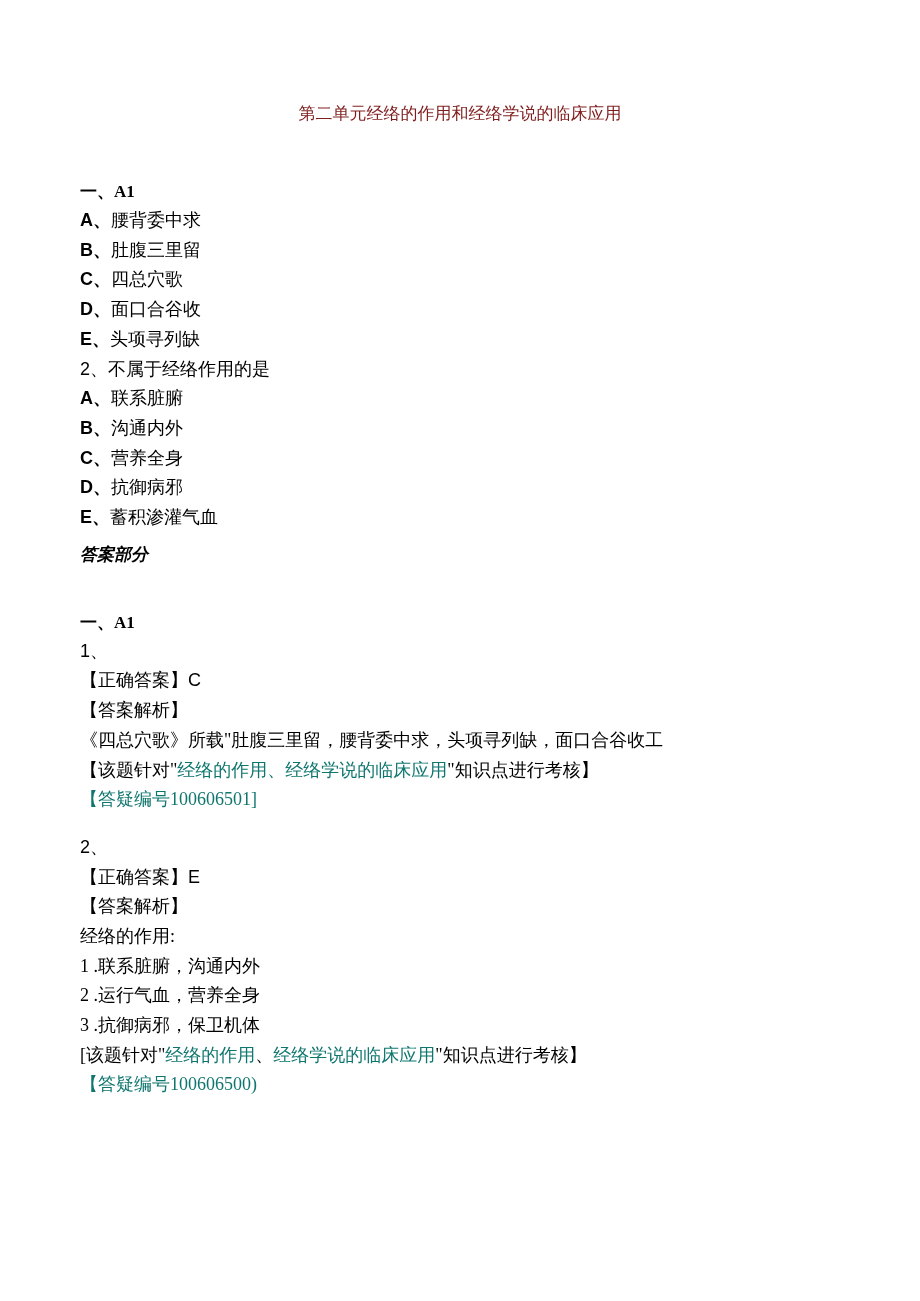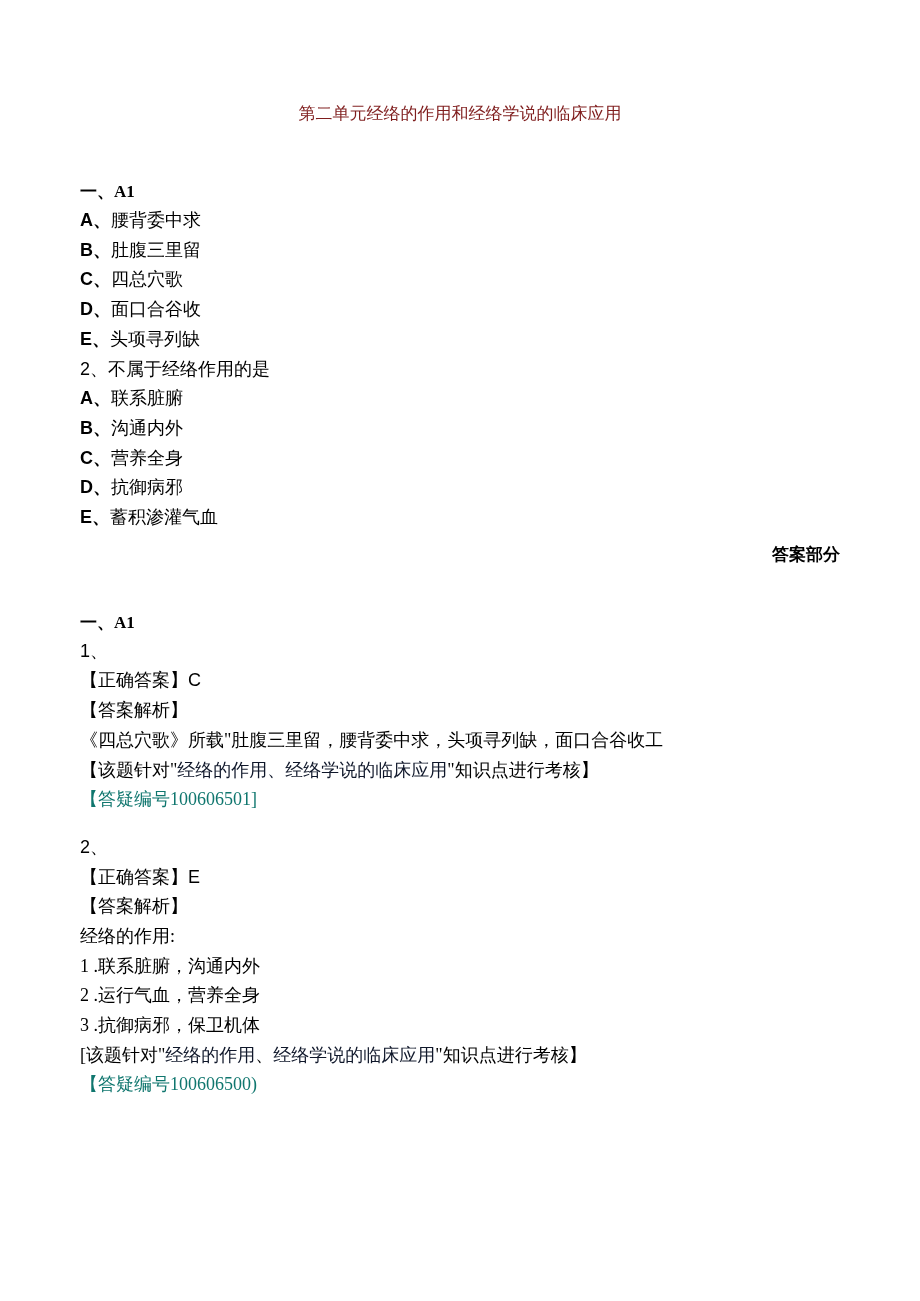--- a/index.html
+++ b/index.html
@@ -35,31 +35,32 @@
       font-size: 18px;
     }
     .opt-letter {
       font-family: Arial, sans-serif;
       font-weight: bold;
     }
     .num {
       font-family: Arial, sans-serif;
     }
     .answer-header {
-      text-align: right;
+      text-align: left;
       font-family: "SimHei", "黑体", sans-serif;
       font-weight: bold;
       font-size: 17px;
       margin-top: 8px;
       margin-bottom: 40px;
+      font-style: italic;
     }
     .gap {
       height: 18px;
     }
-    .green { color: #0f172a; }
+    .green { color: #0f766e; }
     .blue { color: #0f766e; }
   </style>
 </head>
 <body>
 
 <div class="page">
 
   <div class="title">第二单元经络的作用和经络学说的临床应用</div>
 
   <div class="section-label">

